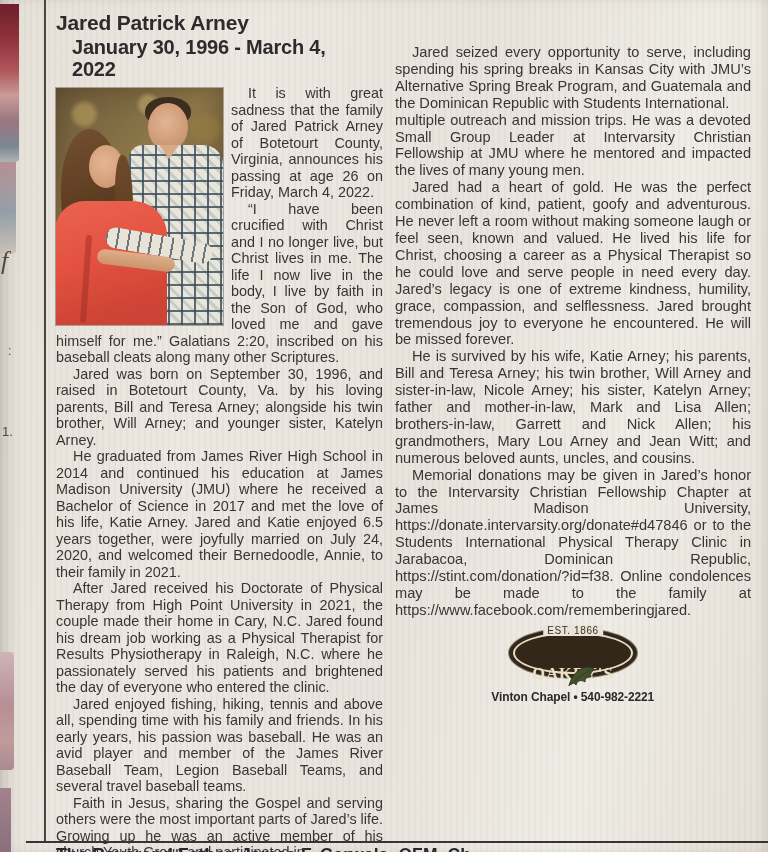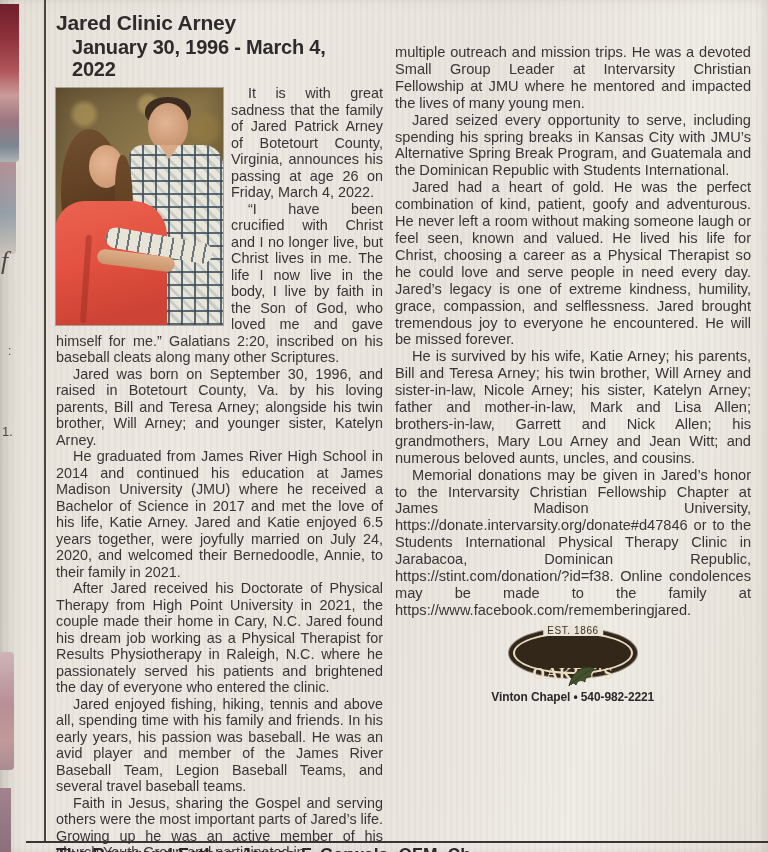--- a/index.html
+++ b/index.html
@@ -119,21 +119,21 @@
     <div class="frag frag-pink"></div>
     <div class="frag frag-purple"></div>
   </aside>
 
   <div class="v-rule"></div>
 
   <main class="content">
     <div class="cols">
 
       <div class="col-left">
-        <h1 class="obit-name">Jared Clinic Arney</h1>
+        <h1 class="obit-name">Jared Patrick Arney</h1>
         <h2 class="obit-dates">January 30, 1996 - March 4, 2022</h2>
 
         <figure class="photo">
           <div class="photo-art">
             <div class="bokeh"></div>
             <div class="man-hair"></div>
             <div class="man-face"></div>
             <div class="man-shirt"></div>
             <div class="man-collar"></div>
             <div class="woman-hair"></div>
@@ -149,22 +149,22 @@
         <p class="para">It is with great sadness that the family of Jared Patrick Arney of Botetourt County, Virginia, announces his passing at age 26 on Friday, March 4, 2022.</p>
         <p class="para">“I have been crucified with Christ and I no longer live, but Christ lives in me. The life I now live in the body, I live by faith in the Son of God, who loved me and gave himself for me.” Galatians 2:20, inscribed on his baseball cleats along many other Scriptures.</p>
         <p class="para">Jared was born on September 30, 1996, and raised in Botetourt County, Va. by his loving parents, Bill and Teresa Arney; alongside his twin brother, Will Arney; and younger sister, Katelyn Arney.</p>
         <p class="para">He graduated from James River High School in 2014 and continued his education at James Madison University (JMU) where he received a Bachelor of Science in 2017 and met the love of his life, Katie Arney. Jared and Katie enjoyed 6.5 years together, were joyfully married on July 24, 2020, and welcomed their Bernedoodle, Annie, to their family in 2021.</p>
         <p class="para">After Jared received his Doctorate of Physical Therapy from High Point University in 2021, the couple made their home in Cary, N.C. Jared found his dream job working as a Physical Therapist for Results Physiotherapy in Raleigh, N.C. where he passionately served his patients and brightened the day of everyone who entered the clinic.</p>
         <p class="para">Jared enjoyed fishing, hiking, tennis and above all, spending time with his family and friends. In his early years, his passion was baseball. He was an avid player and member of the James River Baseball Team, Legion Baseball Teams, and several travel baseball teams.</p>
         <p class="para">Faith in Jesus, sharing the Gospel and serving others were the most important parts of Jared’s life. Growing up he was an active member of his church Youth Group and participated in</p>
       </div>
 
       <div class="col-right">
+        <p class="para">Jared seized every opportunity to serve, including spending his spring breaks in Kansas City with JMU’s Alternative Spring Break Program, and Guatemala and the Dominican Republic with Students International.</p>
         <p class="para cont">multiple outreach and mission trips. He was a devoted Small Group Leader at Intervarsity Christian Fellowship at JMU where he mentored and impacted the lives of many young men.</p>
-        <p class="para">Jared seized every opportunity to serve, including spending his spring breaks in Kansas City with JMU’s Alternative Spring Break Program, and Guatemala and the Dominican Republic with Students International.</p>
         <p class="para">Jared had a heart of gold. He was the perfect combination of kind, patient, goofy and adventurous. He never left a room without making someone laugh or feel seen, known and valued. He lived his life for Christ, choosing a career as a Physical Therapist so he could love and serve people in need every day. Jared’s legacy is one of extreme kindness, humility, grace, compassion, and selflessness. Jared brought tremendous joy to everyone he encountered. He will be missed forever.</p>
         <p class="para">He is survived by his wife, Katie Arney; his parents, Bill and Teresa Arney; his twin brother, Will Arney and sister-in-law, Nicole Arney; his sister, Katelyn Arney; father and mother-in-law, Mark and Lisa Allen; brothers-in-law, Garrett and Nick Allen; his grandmothers, Mary Lou Arney and Jean Witt; and numerous beloved aunts, uncles, and cousins.</p>
         <p class="para">Memorial donations may be given in Jared’s honor to the Intervarsity Christian Fellowship Chapter at James Madison University, https://donate.intervarsity.org/donate#d47846 or to the Students International Physical Therapy Clinic in Jarabacoa, Dominican Republic, https://stint.com/donation/?id=f38. Online condolences may be made to the family at https://www.facebook.com/rememberingjared.</p>
 
         <div class="logo-block">
           <div class="oval-wrap">
             <div class="oval">
               <div class="oval-inner">
                 <span class="oval-name">OAKEY'S</span>
               </div>

